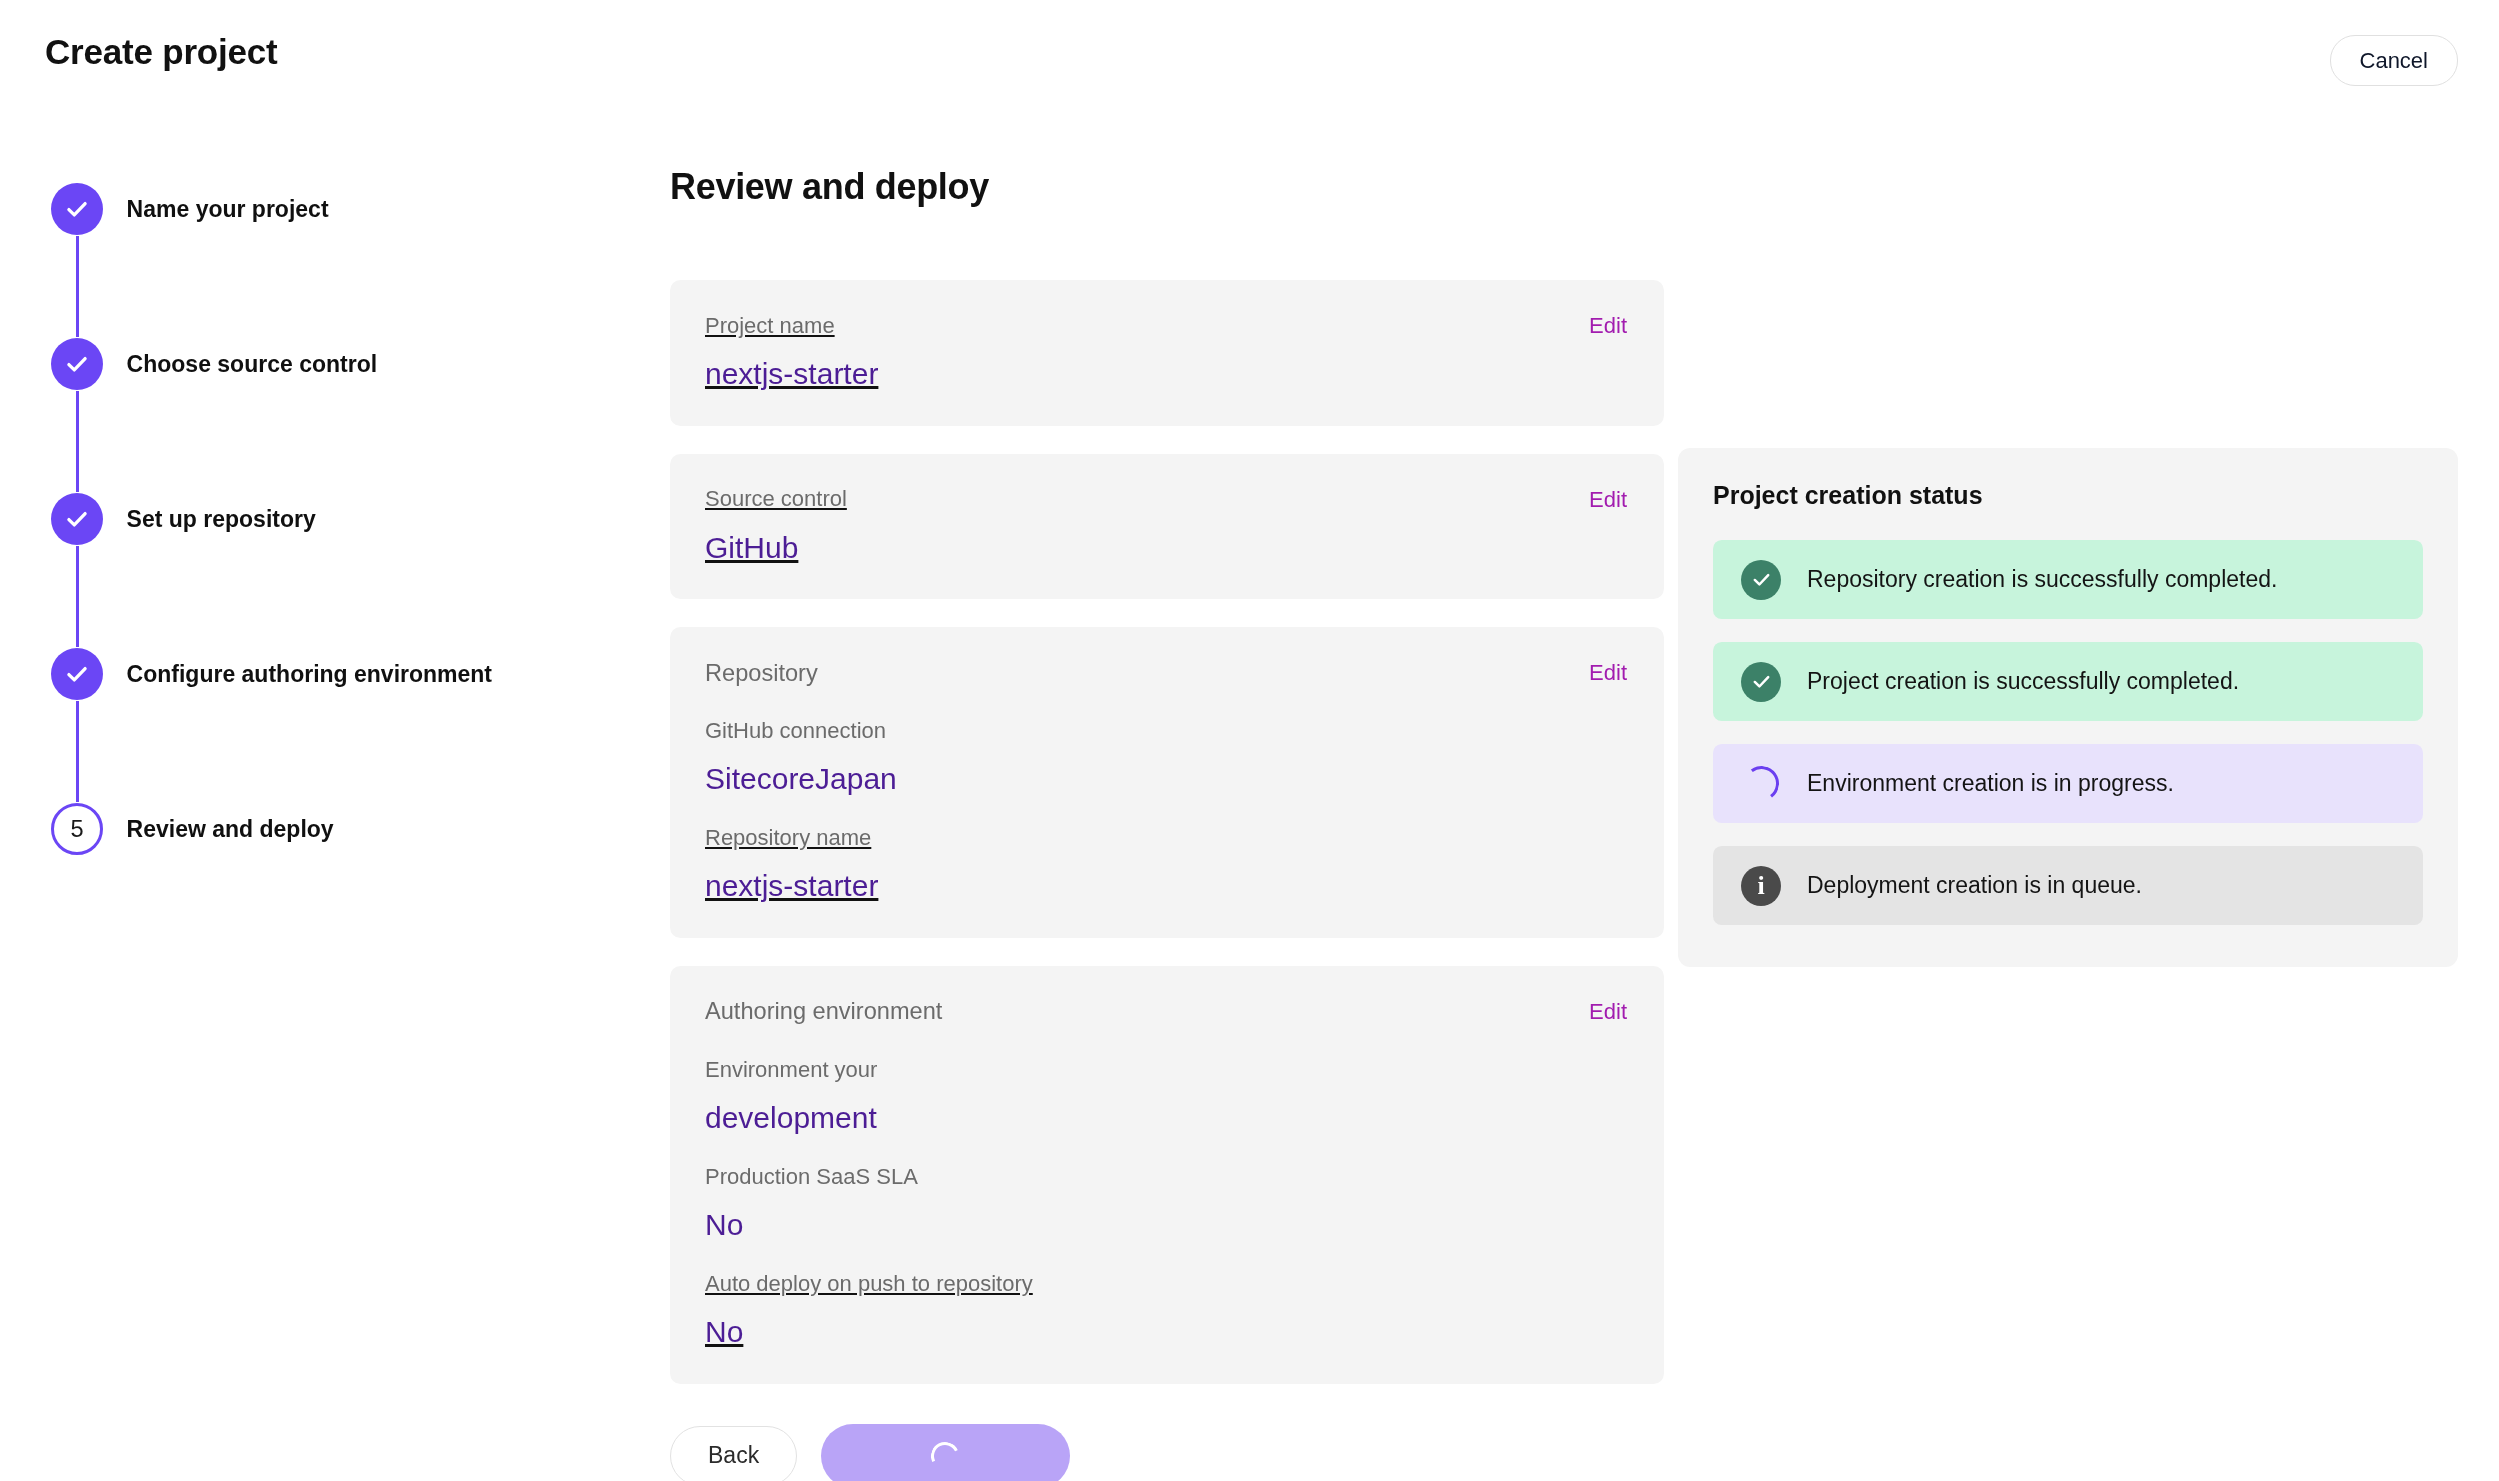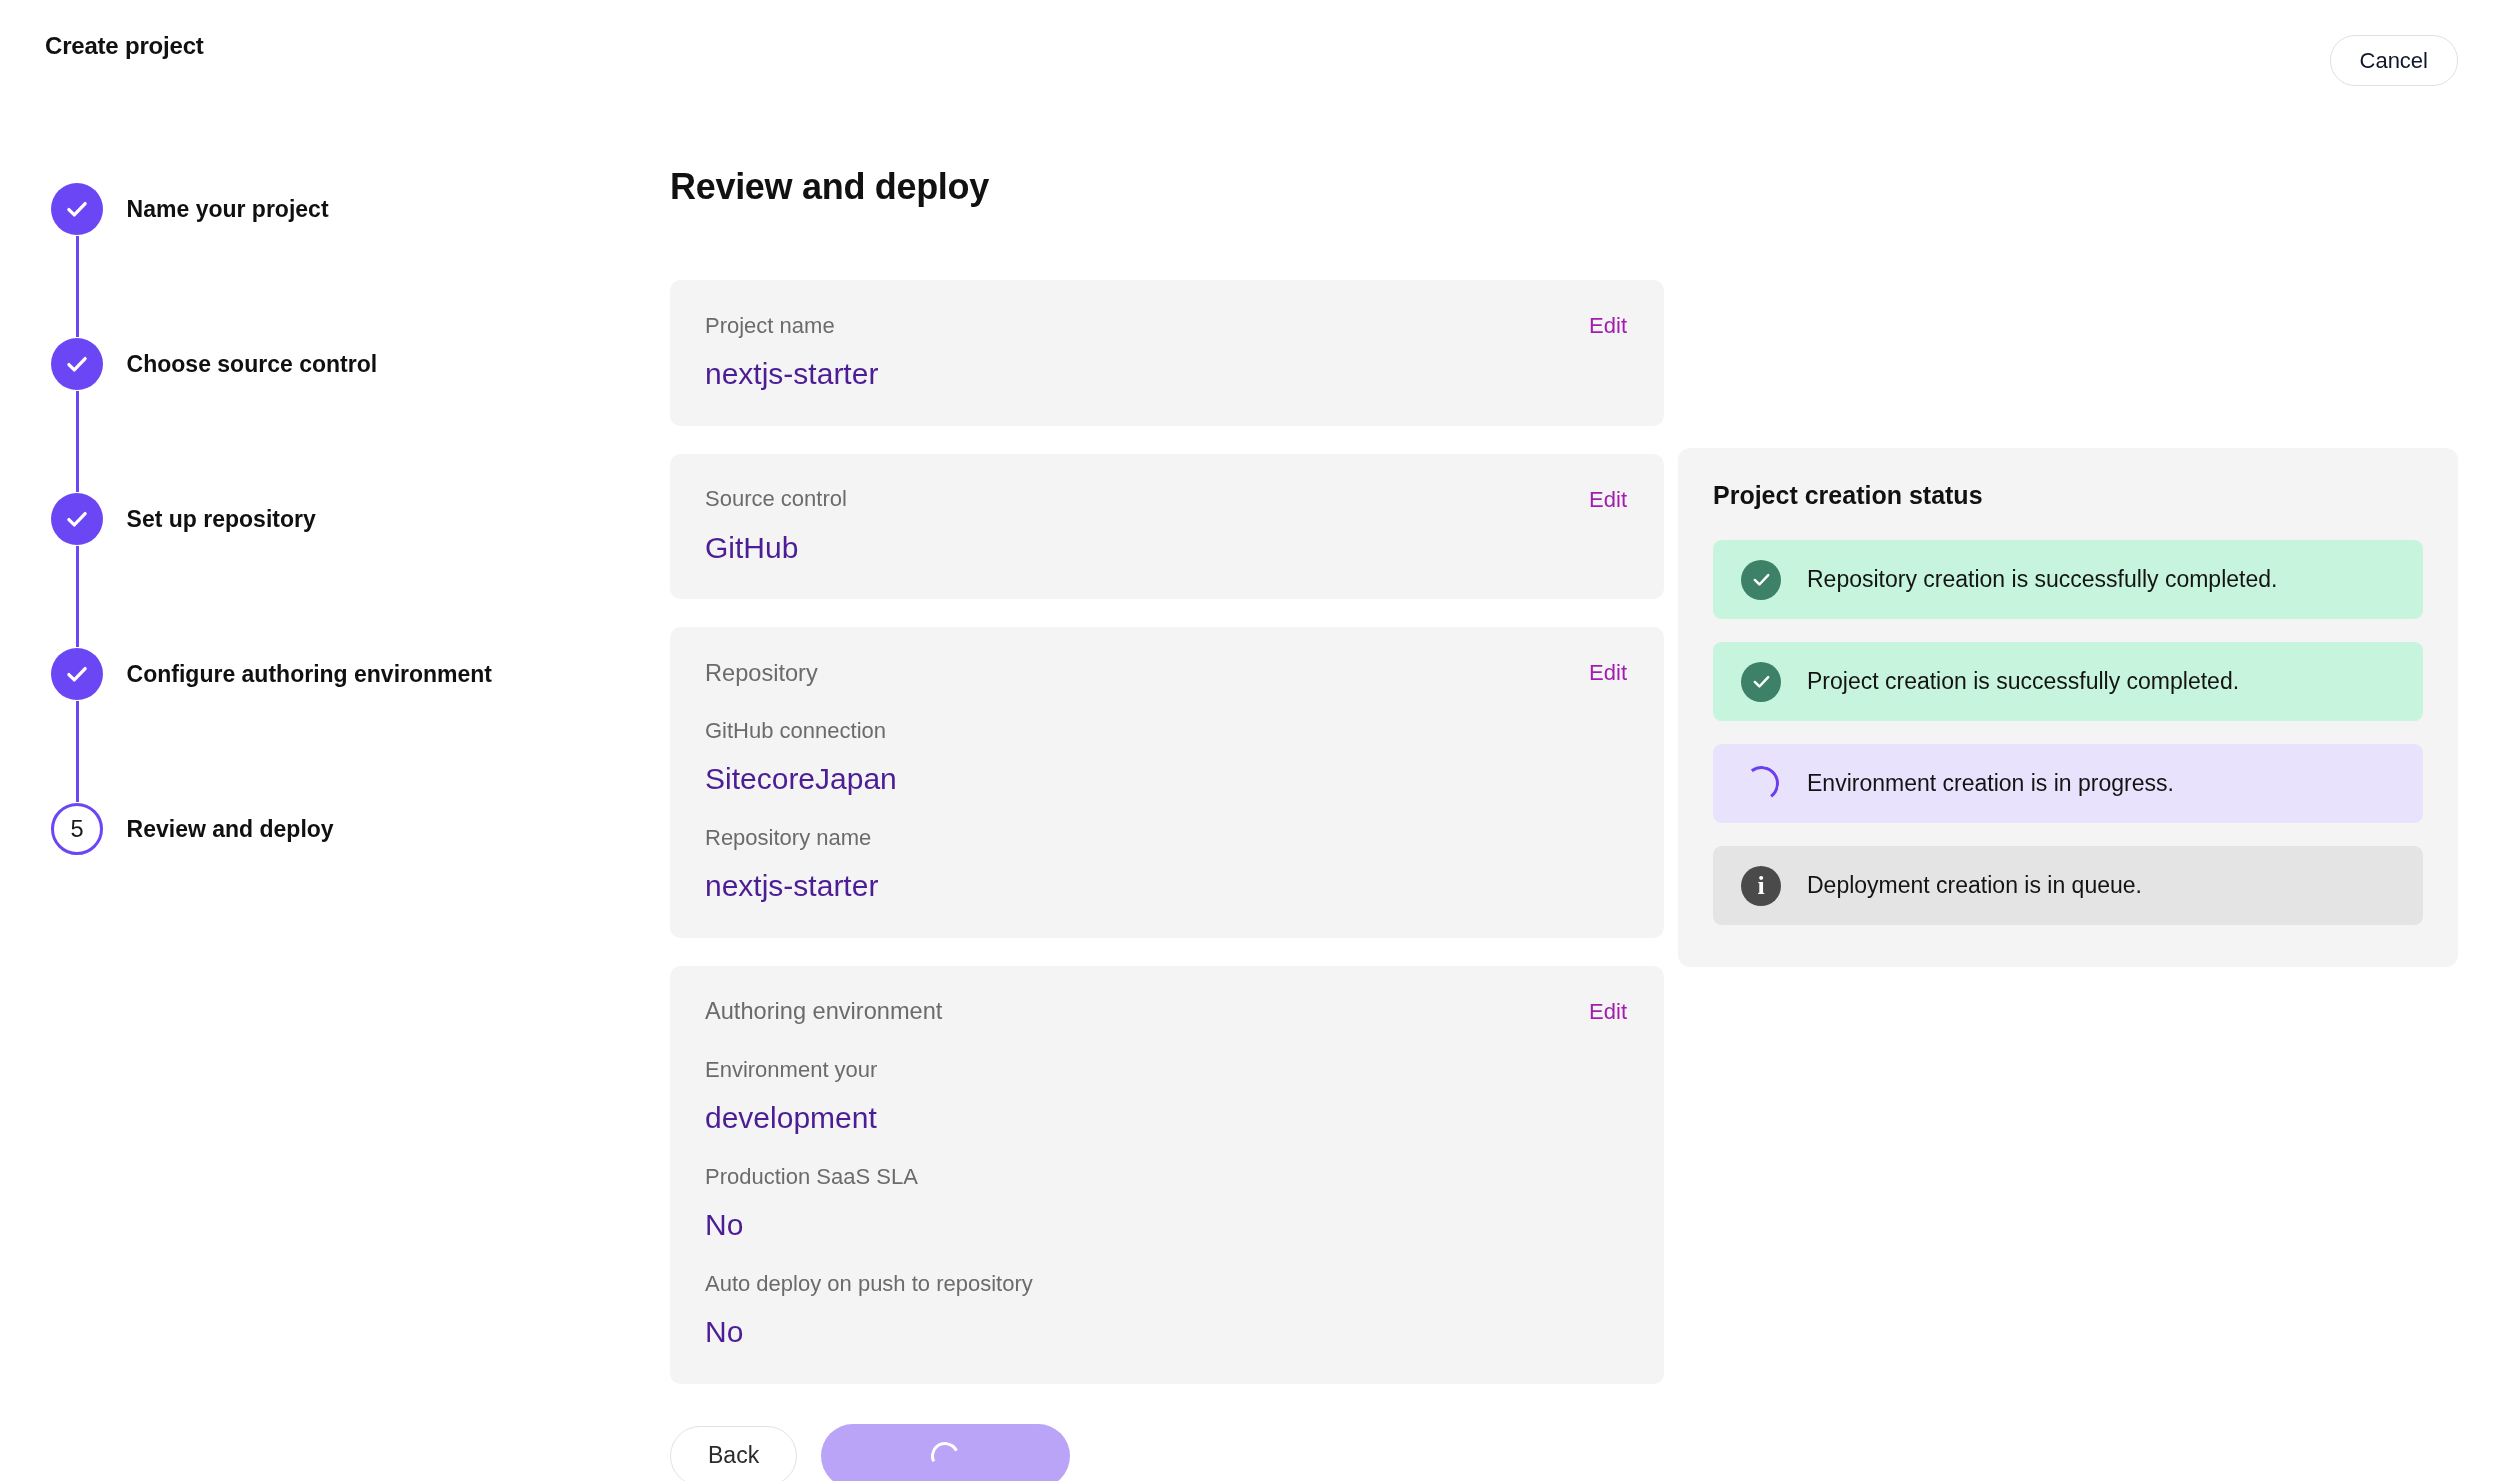--- a/index.html
+++ b/index.html
@@ -17,21 +17,21 @@
   #app { position: relative; width: 2500px; height: 1482px; }
 
   .header {
     position: absolute;
     top: 0; left: 0; right: 0;
     height: 122px;
   }
   .header-title {
     position: absolute;
     left: 45px; top: 31.5px;
-    font-size: 24px;
+    font-size: 35px;
     font-weight: bold;
     letter-spacing: -0.2px;
     color: #111111;
   }
   .cancel-button {
     position: absolute;
     right: 42px; top: 35px;
     height: 51px;
     padding: 0 29px;
     border: 1.4px solid #e0e0e0;
@@ -121,21 +121,21 @@
     right: 37px; top: 33px;
     font-size: 22px;
     color: #a21caf;
     background: none;
     border: none;
     padding: 0;
     font-family: "Liberation Sans", sans-serif;
     cursor: pointer;
   }
   .field { margin-bottom: 26px; }
-  .field:last-child { margin-bottom: 0; }
+  .field:last-child { margin-bottom: 0; text-decoration: underline; }
   .field-label {
     font-size: 22px;
     color: #6b6b6b;
     margin-bottom: 8.7px;
     line-height: 1.25;
   }
   .field-value {
     font-size: 30px;
     color: #4c1d95;
     line-height: 1.25;

